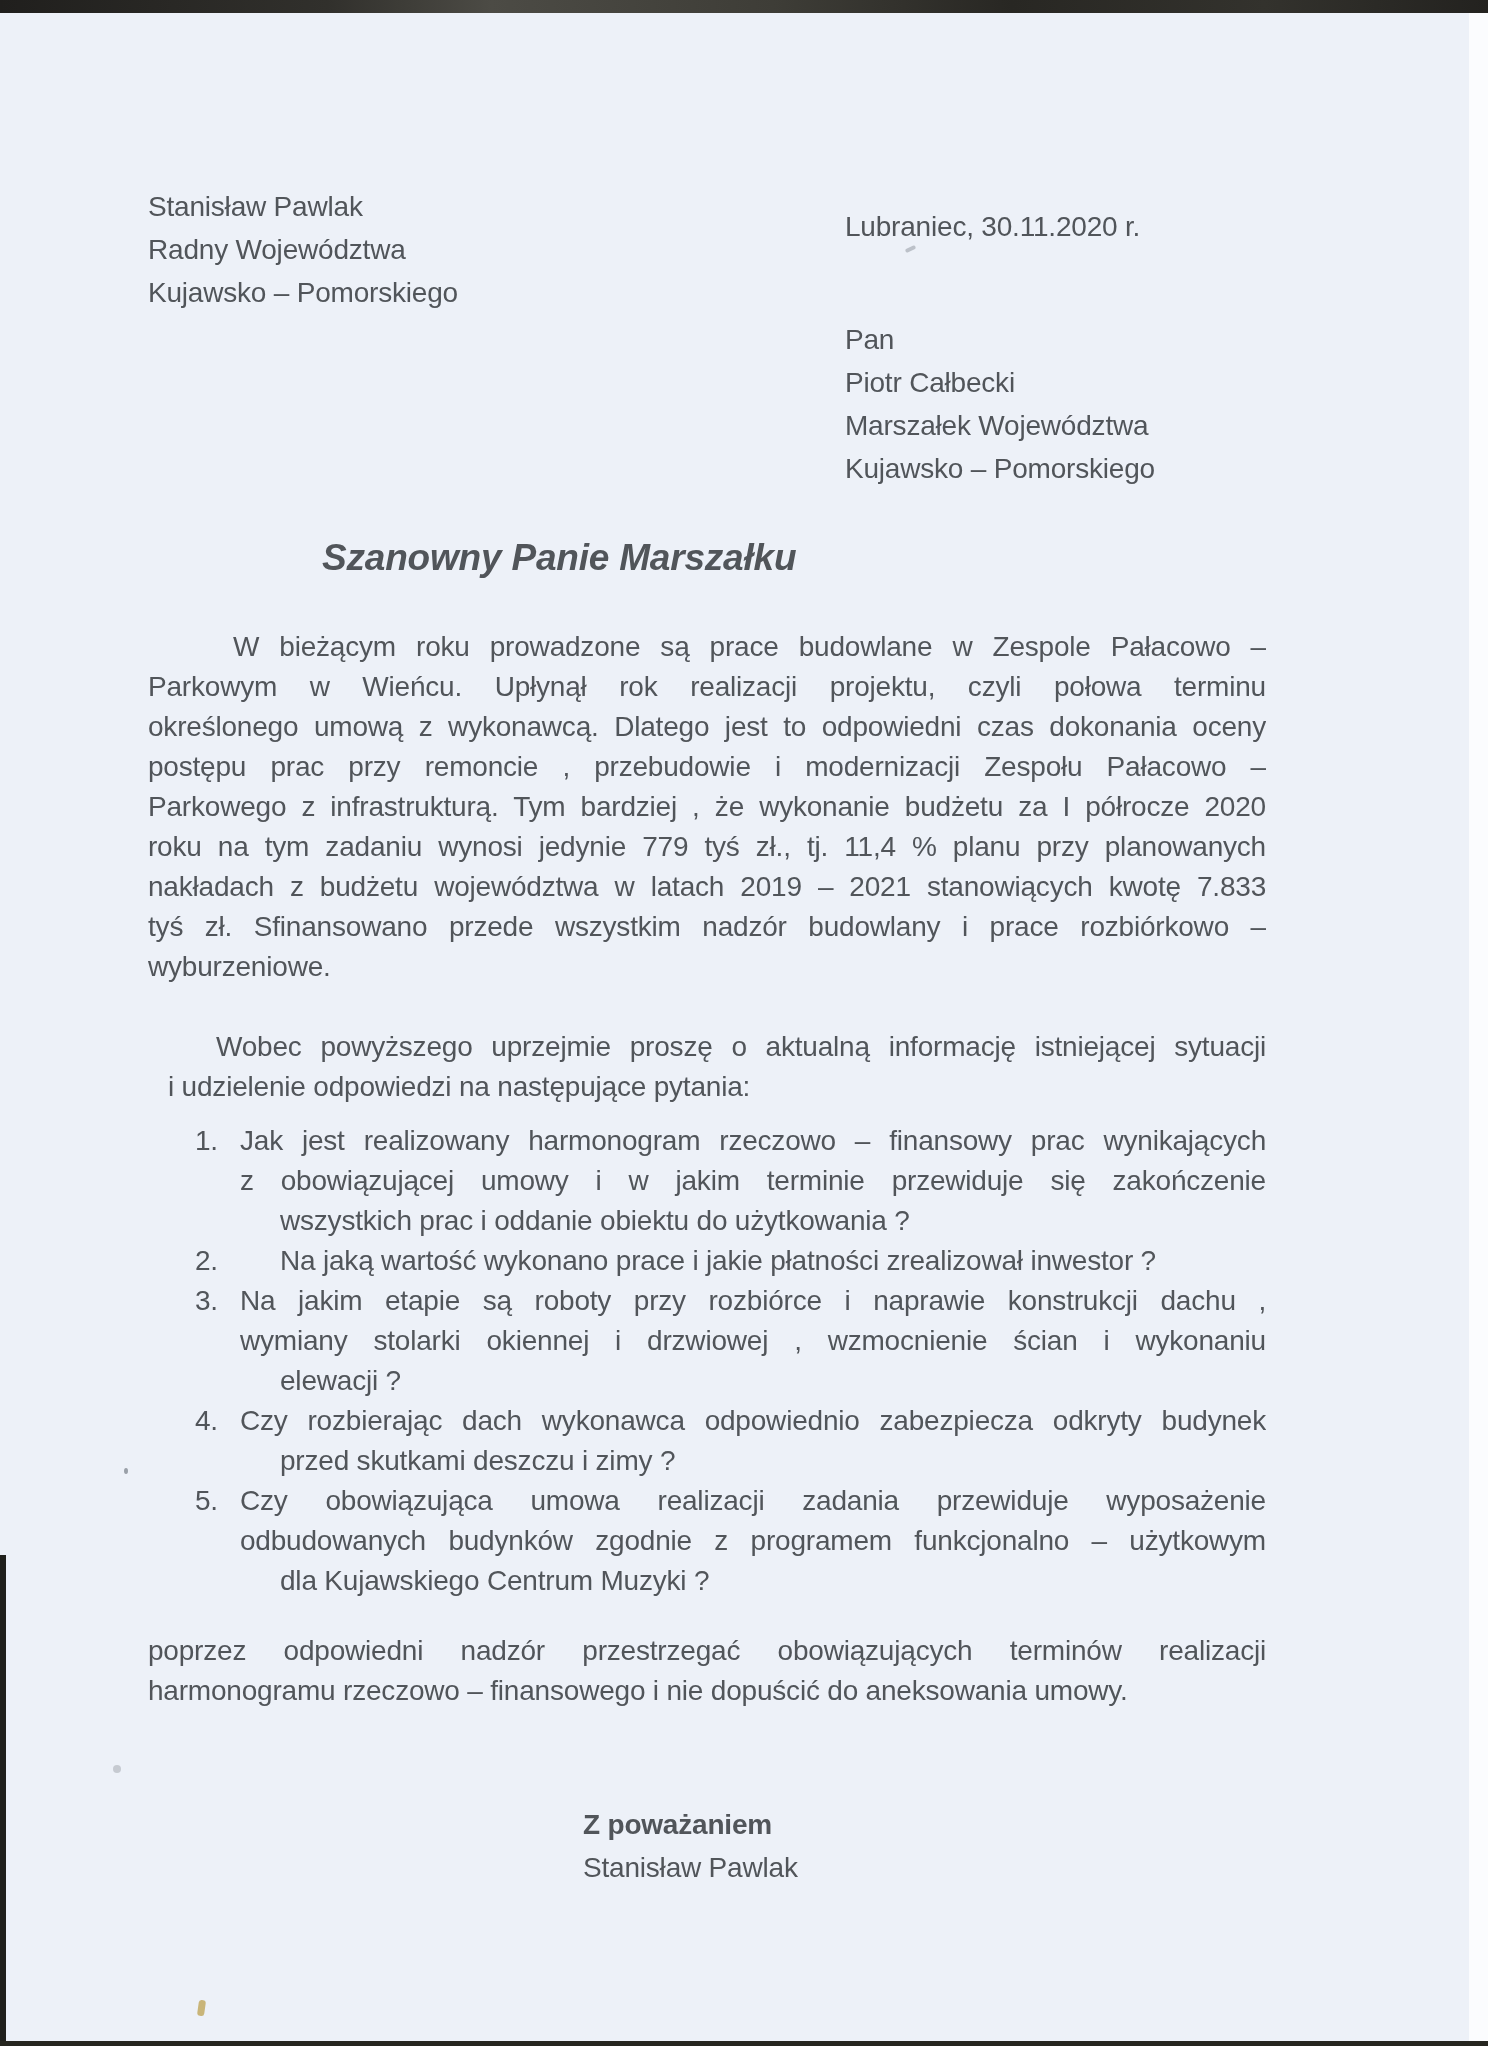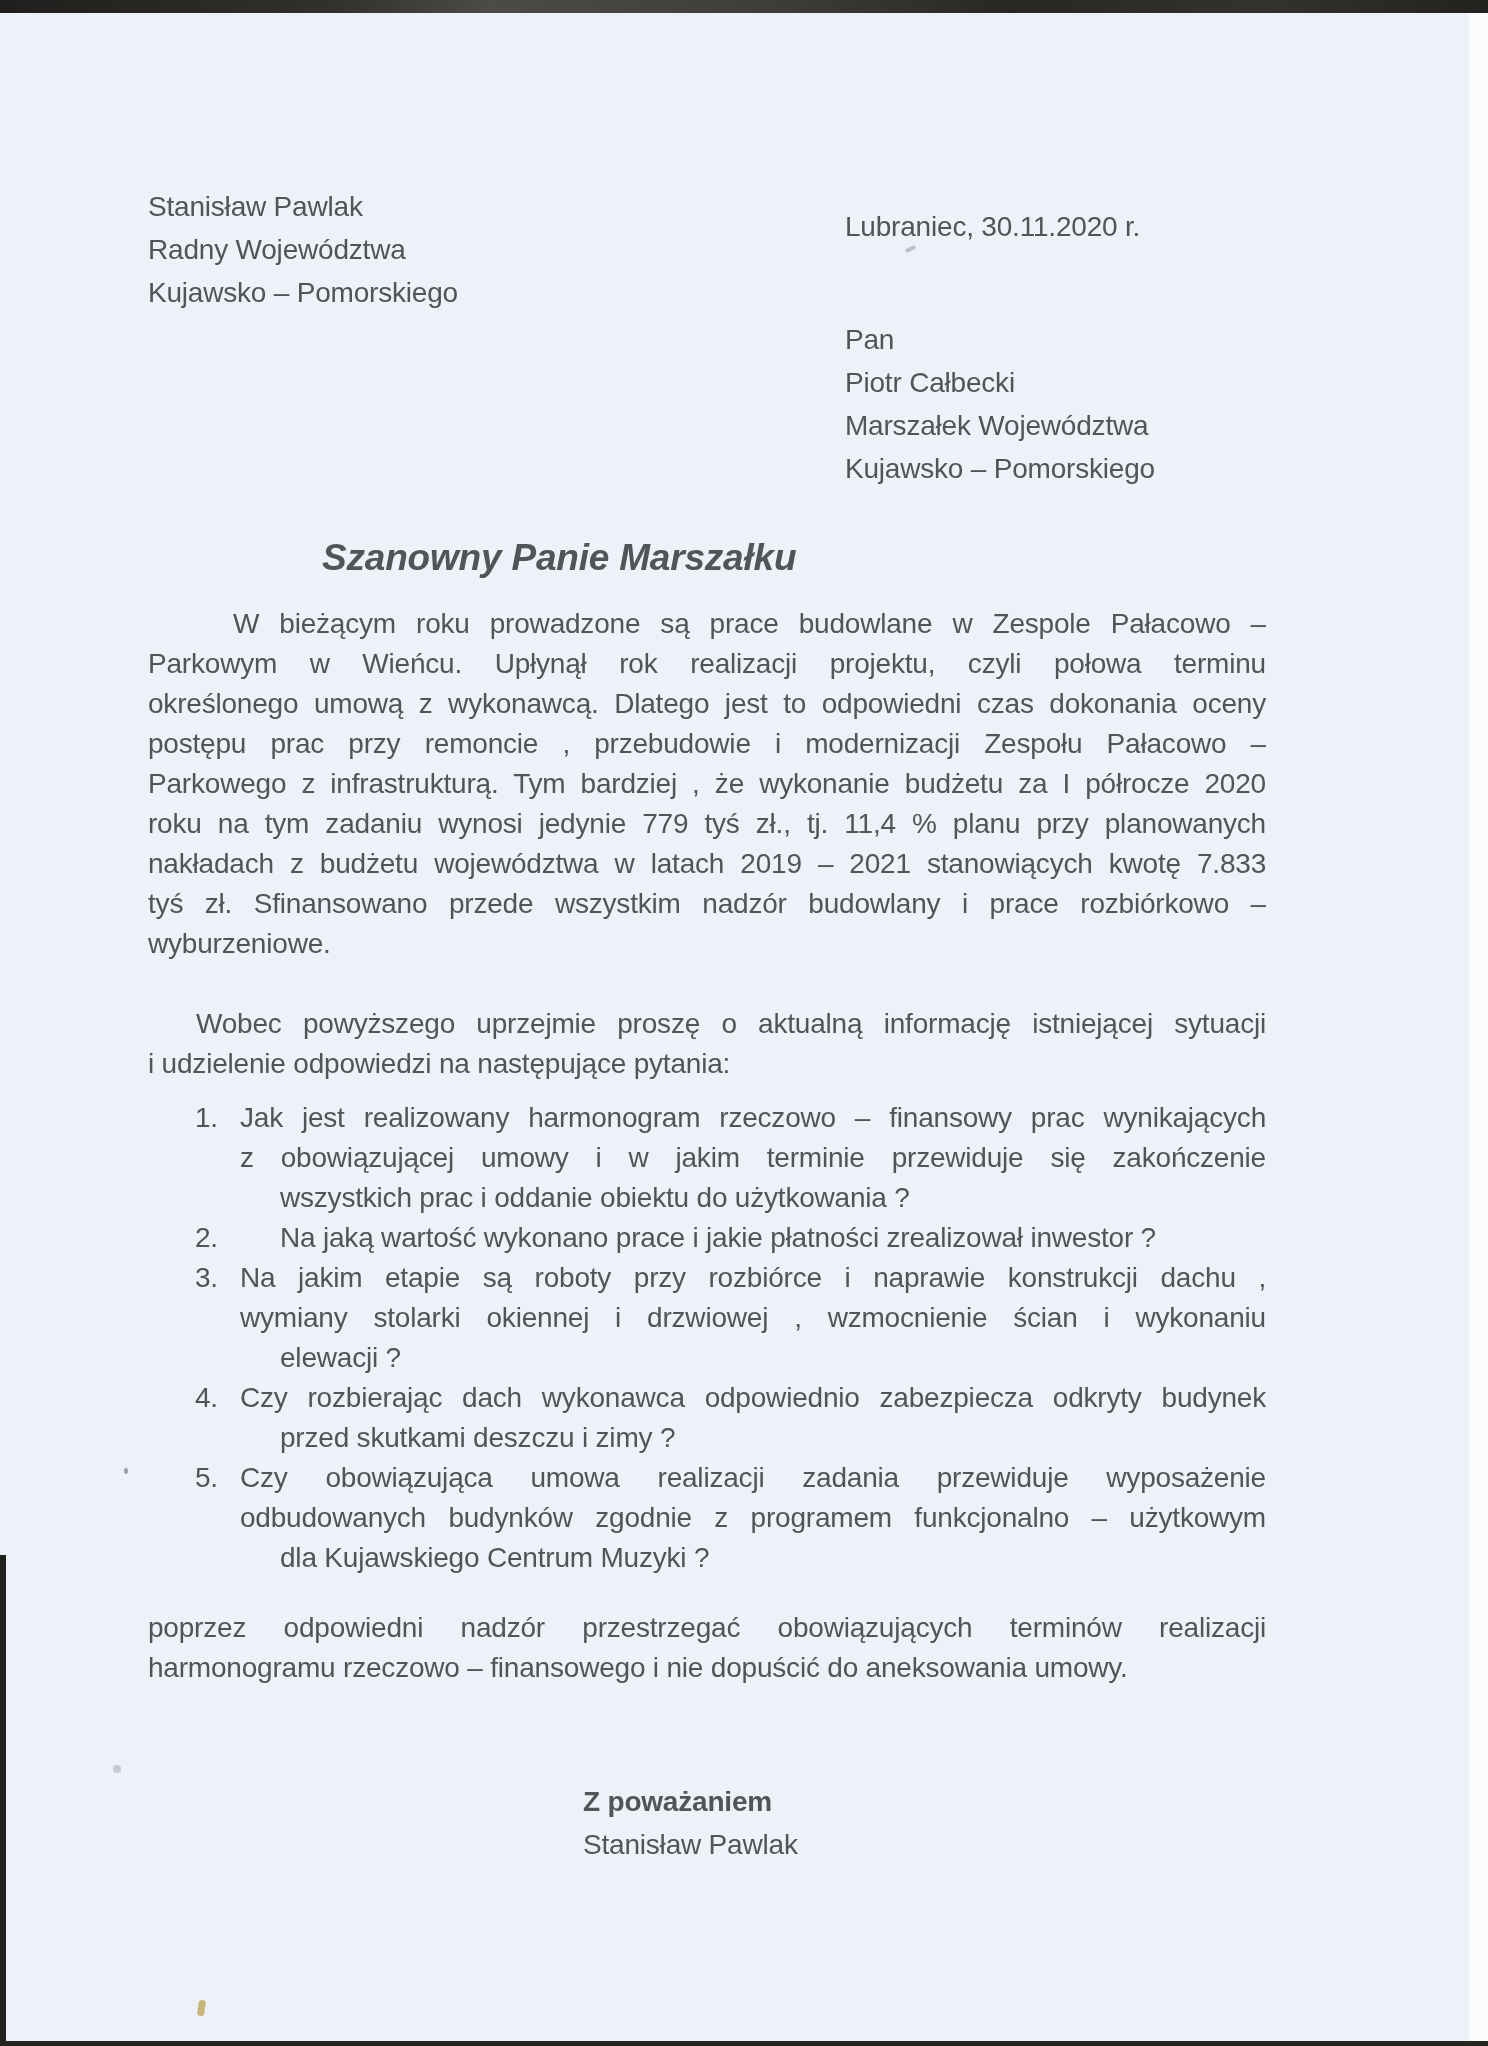--- a/index.html
+++ b/index.html
@@ -86,24 +86,24 @@
   .para { overflow: hidden; }
   .para .line {
     line-height: 40px;
     text-align: justify;
     text-align-last: justify;
   }
   .para .line.last {
     text-align: right;
     text-align-last: left;
   }
-  .indent-lg { text-indent: 85px; }
+  .indent-lg { text-indent: 85px; margin-top: 23px; }
   .indent-sm { text-indent: 48px; }
   .p1 { margin-top: 26px; }
-  .p2 { margin-top: 40px; }
+  .p2 { margin-top: 40px; margin-left: 20px; }
   .qlist { margin-top: 14px; }
   .qitem { display: flex; margin-left: 47px; }
   .qnum { width: 45px; flex: none; line-height: 40px; }
   .qtext { flex: 1; overflow: hidden; }
   .qtext .line {
     line-height: 40px;
     text-align: justify;
     text-align-last: justify;
   }
   .qtext .line.last {

